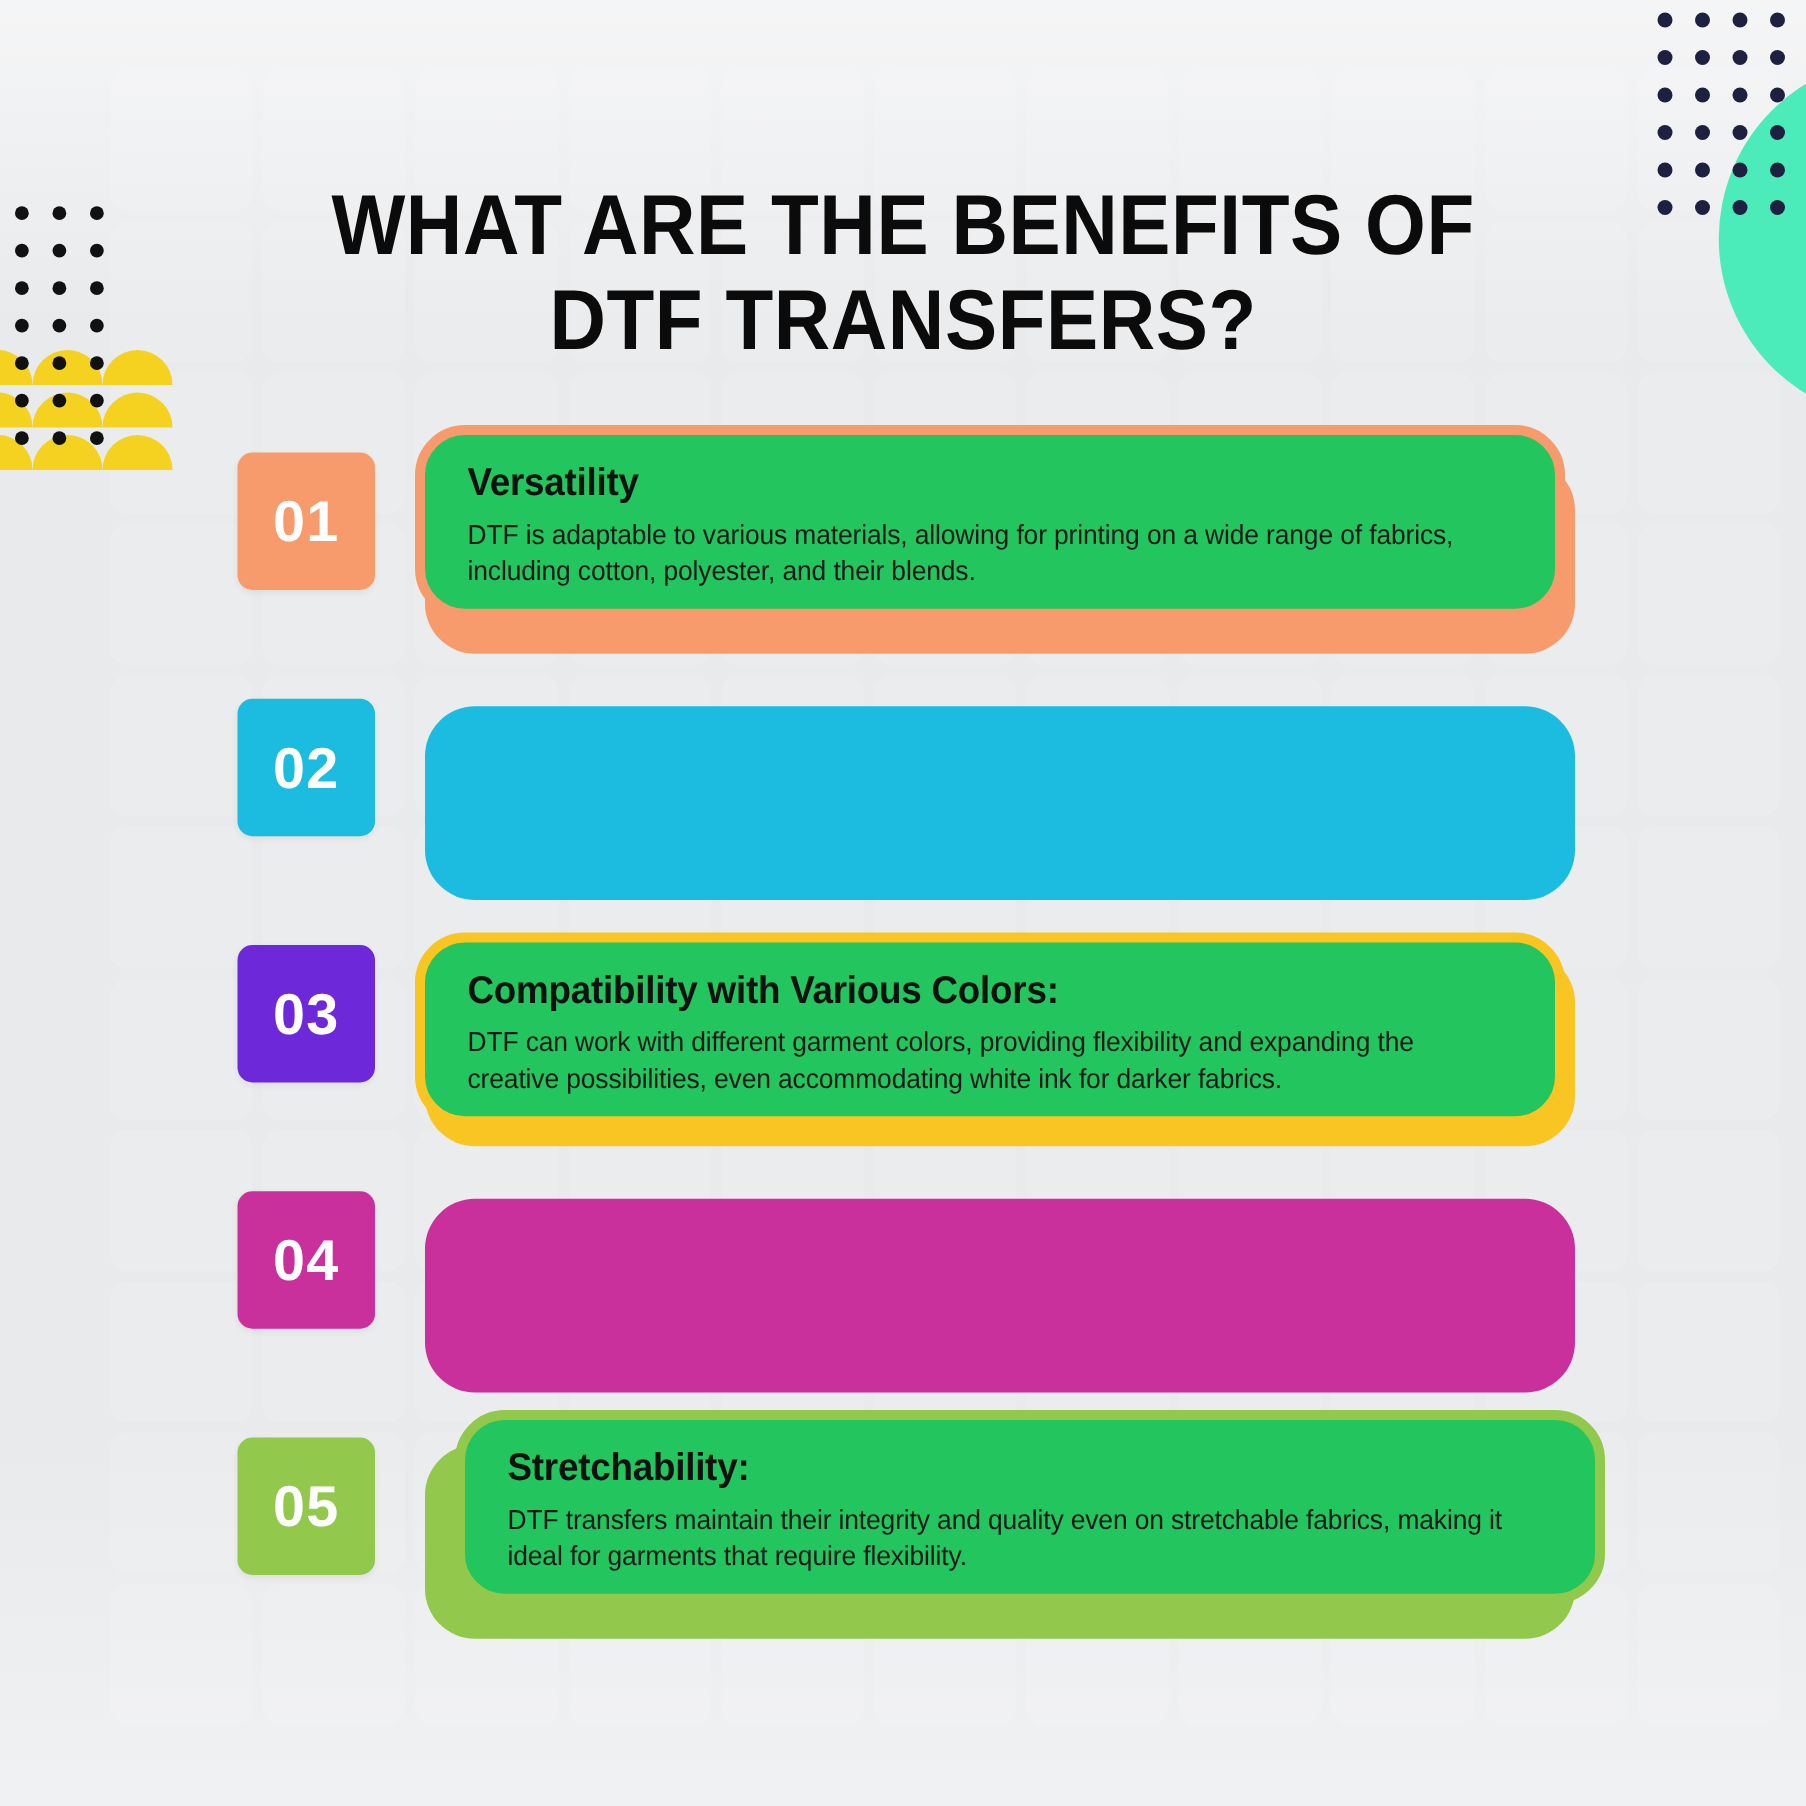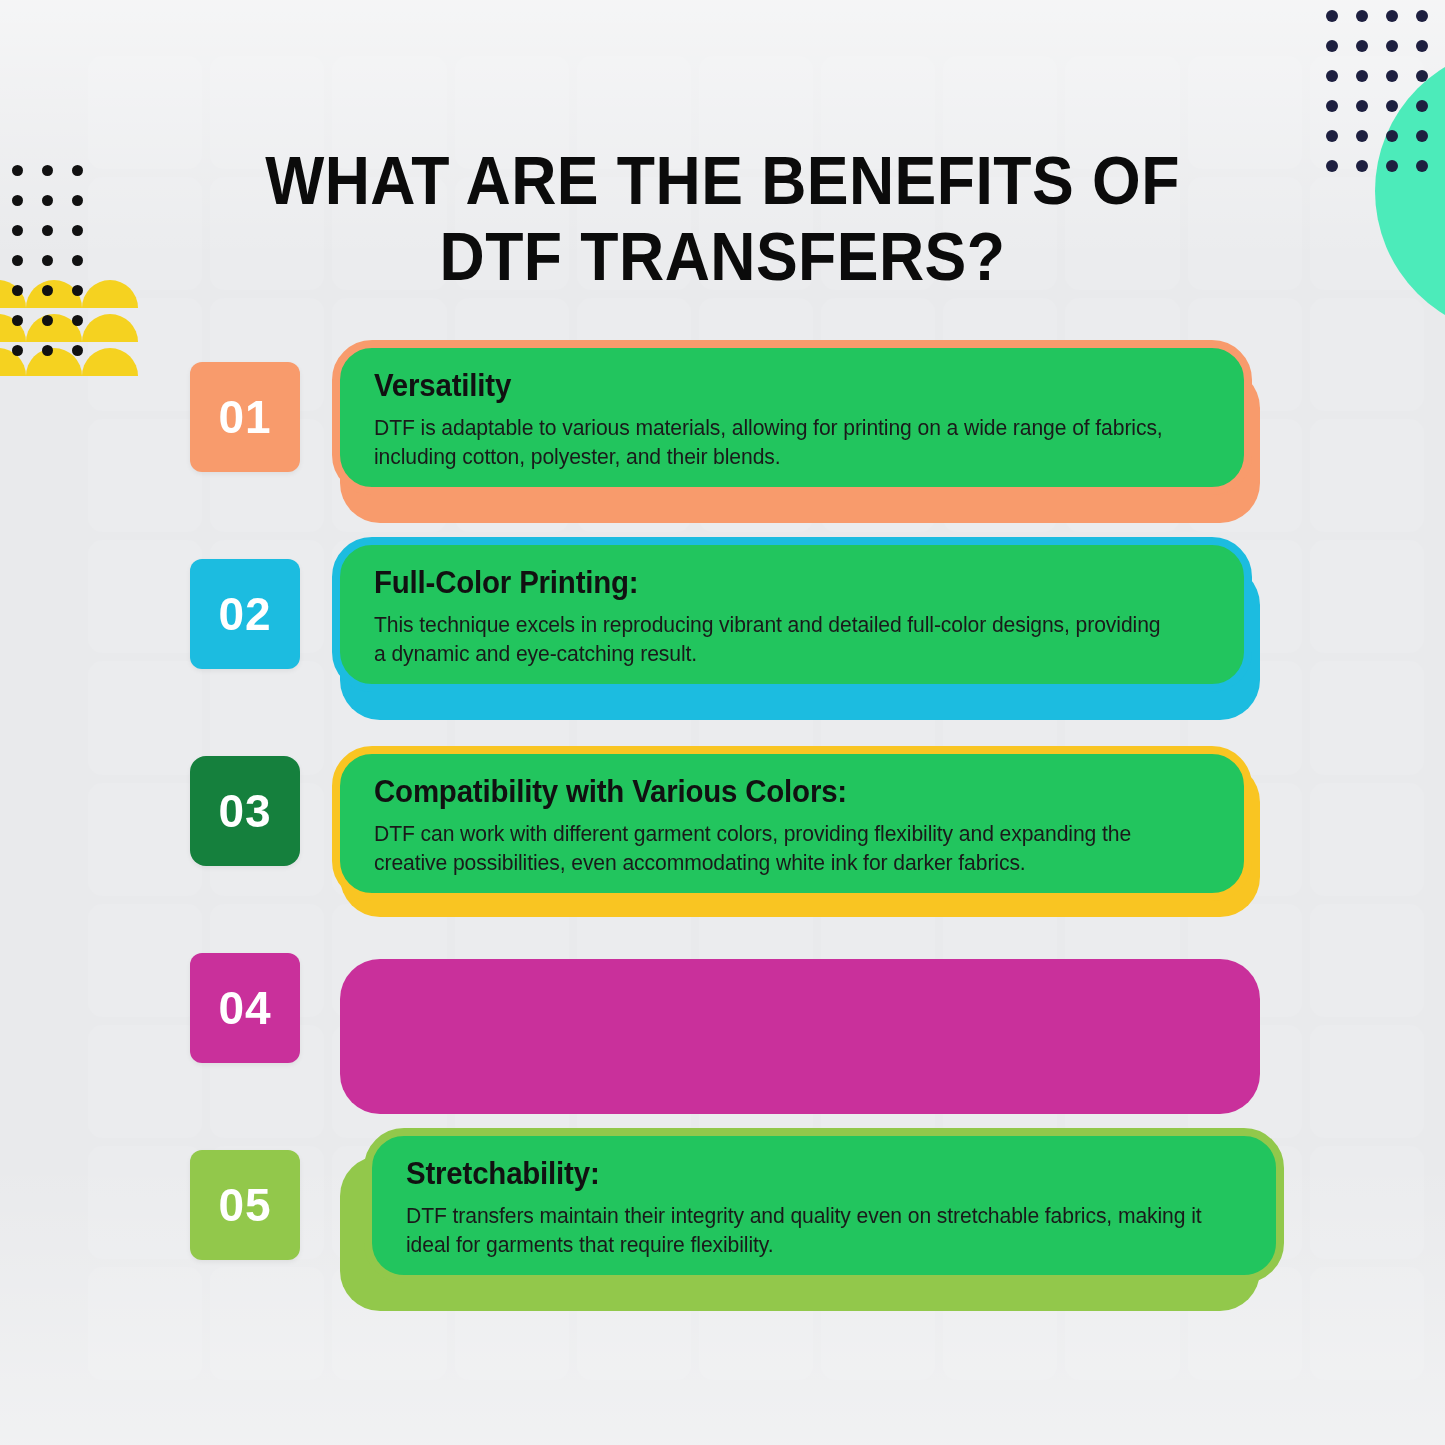--- a/index.html
+++ b/index.html
@@ -392,28 +392,24 @@
         <div class="card" style="border-color: rgb(248, 155, 108);">
           <h3>Versatility</h3>
           <p>DTF is adaptable to various materials, allowing for printing on a wide range of fabrics, including cotton, polyester, and their blends.</p>
         </div>
       </div>
     </div>
     <div class="row" style="top: 537px;">
       <div class="badge" style="background: rgb(28, 188, 224);">02</div>
       <div class="card-wrap">
         <div class="card-shadow" style="background: rgb(28, 188, 224);"></div>
-        <div class="card" style="border-color: rgb(28, 188, 224);">
-          <h3>Full-Color Printing:</h3>
-          <p>This technique excels in reproducing vibrant and detailed full-color designs, providing a dynamic and eye-catching result.</p>
-        </div>
       </div>
     </div>
     <div class="row" style="top: 734px;">
-      <div class="badge" style="background: #15803d; border-radius: 16px;">03</div>
+      <div class="badge" style="background: #6d28d9;">03</div>
       <div class="card-wrap">
         <div class="card-shadow" style="background: rgb(249, 197, 34);"></div>
         <div class="card" style="border-color: rgb(249, 197, 34); margin-top: 12px;">
           <h3>Compatibility with Various Colors:</h3>
           <p>DTF can work with different garment colors, providing flexibility and expanding the creative possibilities, even accommodating white ink for darker fabrics.</p>
         </div>
       </div>
     </div>
     <div class="row" style="top: 931px;">
       <div class="badge" style="background: rgb(201, 48, 155);">04</div>

